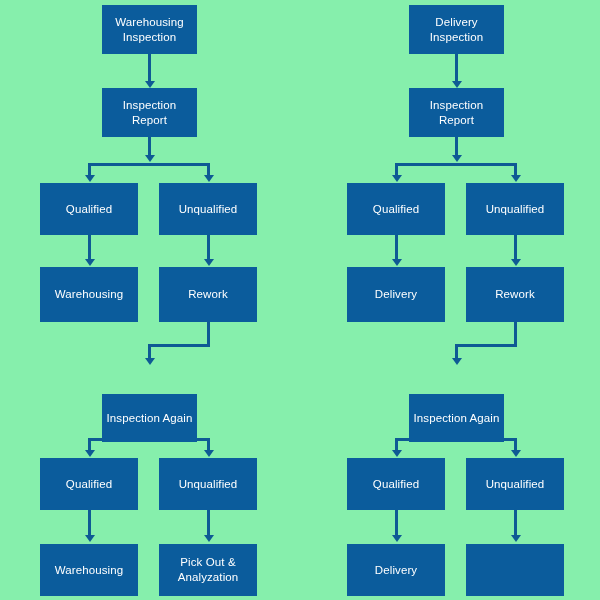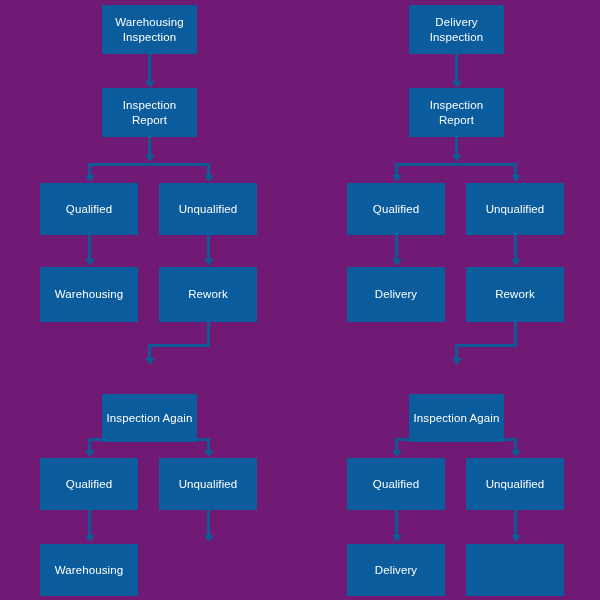--- a/index.html
+++ b/index.html
@@ -11,21 +11,21 @@
   body {
     width: 600px;
     height: 600px;
     font-family: "Liberation Sans", sans-serif;
     overflow: hidden;
   }
   #canvas {
     position: relative;
     width: 600px;
     height: 600px;
-    background: #701a75;
+    background: #86efac;
   }
   .flow-group {
     position: absolute;
     top: 0;
     width: 300px;
     height: 600px;
   }
   #group-warehousing { left: 0px; }
   #group-delivery    { left: 307px; }
 
@@ -191,20 +191,24 @@
     </div>
 
     <div class="conn v s-q-wh2"></div>
     <div class="arrowhead a-q-wh2"></div>
     <div class="conn v s-u-po2"></div>
     <div class="arrowhead a-u-po2"></div>
 
     <div class="node r-left5">
       <span class="label">Warehousing</span>
     </div>
+    <div class="node r-right5">
+      <span class="label">Pick Out &amp;
+Analyzation</span>
+    </div>
   </div>
 
   <div class="flow-group" id="group-delivery">
 
     <div class="node r-top">
       <span class="label">Delivery
 Inspection</span>
     </div>
 
     <div class="conn v s-top-report"></div>

